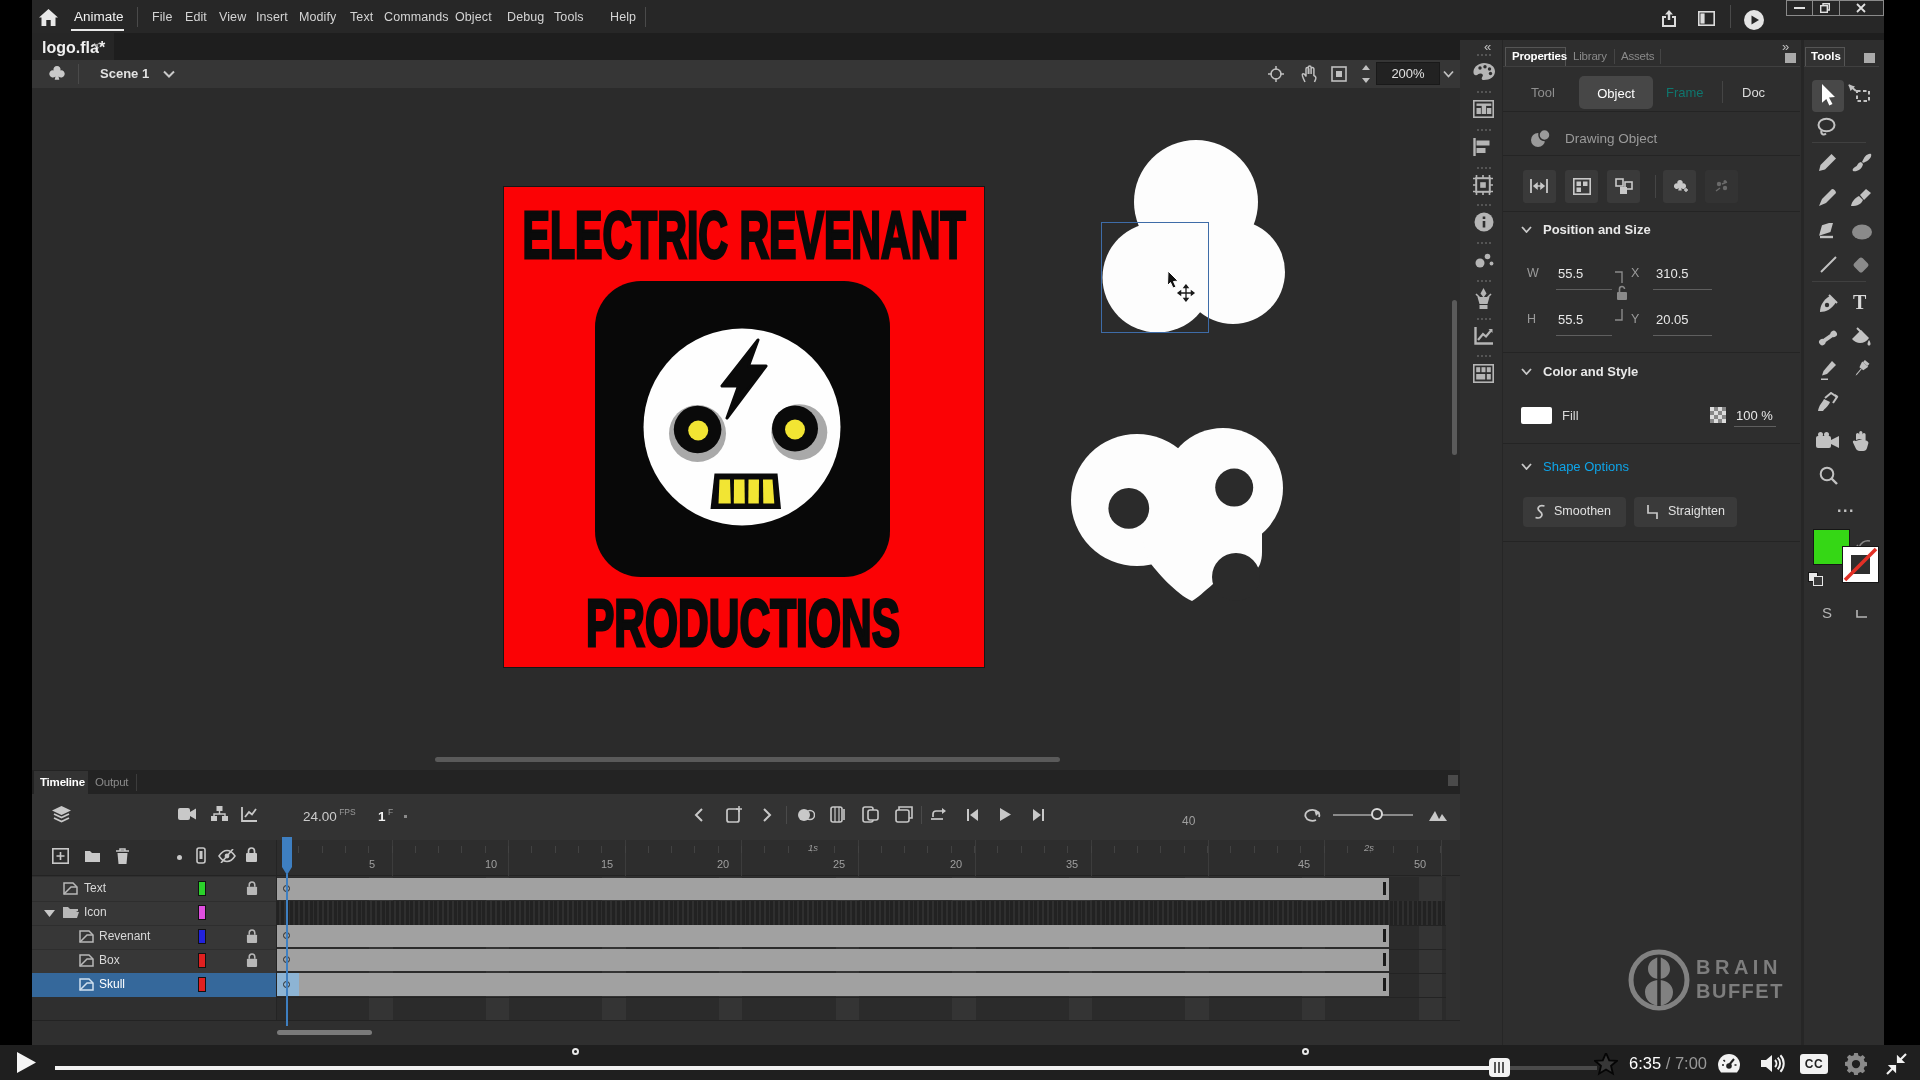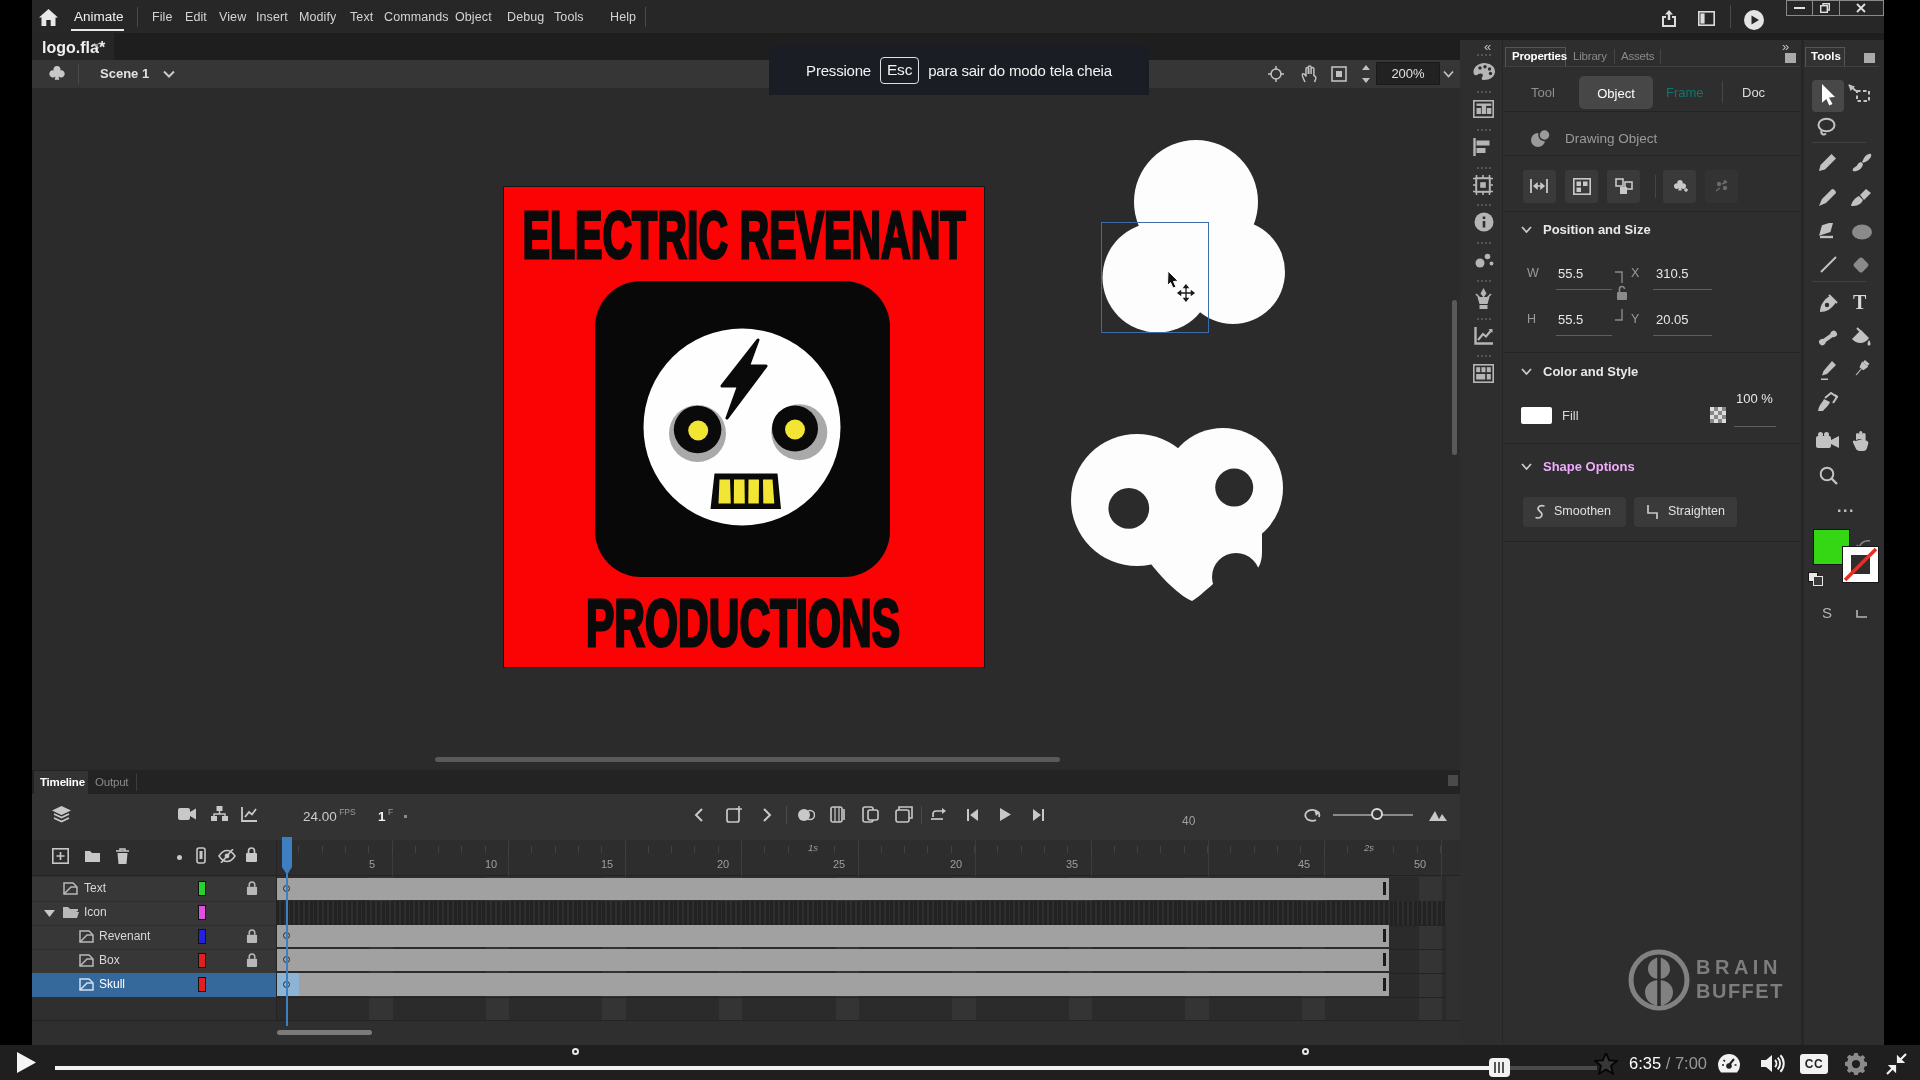--- a/index.html
+++ b/index.html
@@ -306,28 +306,28 @@
       <rect x="0" y="0" width="16" height="16" fill="#888"></rect>
       <rect x="0" y="0" width="4" height="4" fill="#ddd"></rect>
       <rect x="8" y="0" width="4" height="4" fill="#ddd"></rect>
       <rect x="4" y="4" width="4" height="4" fill="#ddd"></rect>
       <rect x="12" y="4" width="4" height="4" fill="#ddd"></rect>
       <rect x="0" y="8" width="4" height="4" fill="#ddd"></rect>
       <rect x="8" y="8" width="4" height="4" fill="#ddd"></rect>
       <rect x="4" y="12" width="4" height="4" fill="#ddd"></rect>
       <rect x="12" y="12" width="4" height="4" fill="#ddd"></rect>
     </svg>
-<div class="abs" style="left:1736px;top:391px;color:#e8e8e8;font-size:13px;">100 %</div>
+<div class="abs" style="left:1736px;top:408px;color:#e8e8e8;font-size:13px;">100 %</div>
 <div class="abs" style="left:1734px;top:426px;width:42px;height:1px;background:#5f5f5f;"></div>
 <div class="abs" style="left:1503px;top:443px;width:297px;height:1px;background:#242424;"></div>
 
 <svg class="abs" style="left:1521px;top:463px;" width="11" height="7" viewBox="0 0 11 7">
       <path d="M1 1 L5.5 6 L10 1" fill="none" stroke="#c8c8c8" stroke-width="1.8"></path>
     </svg>
-<div class="abs" style="left:1543px;top:459px;color:#f0abfc;font-size:13px;font-weight:bold;">Shape Options</div>
+<div class="abs" style="left:1543px;top:459px;color:#0ea5e9;font-size:13px;font-weight:normal;">Shape Options</div>
 <div class="abs" style="left:1523px;top:497px;width:103px;height:30px;background:#3a3a3a;border-radius:4px;"></div>
 <svg class="abs" style="left:1534px;top:504px;" width="12" height="16" viewBox="0 0 12 16">
       <path d="M10.5 2 C4 0.5 2.5 5 6 7.5 C9.5 10 8 15.5 1.5 13.5" fill="none" stroke="#c8c8c8" stroke-width="1.7"></path>
     </svg>
 <div class="abs" style="left:1554px;top:504px;color:#e0e0e0;font-size:12.5px;">Smoothen</div>
 <div class="abs" style="left:1634px;top:497px;width:103px;height:30px;background:#3a3a3a;border-radius:4px;"></div>
 <svg class="abs" style="left:1646px;top:504px;" width="13" height="16" viewBox="0 0 13 16">
       <path d="M2 1 V9 H11 V15" fill="none" stroke="#c8c8c8" stroke-width="1.7"></path>
     </svg>
 <div class="abs" style="left:1668px;top:504px;color:#e0e0e0;font-size:12.5px;">Straighten</div>
@@ -723,15 +723,14 @@
         <path d="M21 1 L13.5 8.5" fill="none"></path>
         <path d="M13 4.5 V9 H17.5 Z"></path>
         <path d="M2 21 L9.5 13.5" fill="none"></path>
         <path d="M10 17.5 V13 H5.5 Z"></path>
       </g>
     </svg>
 
 <div class="abs" style="left:0;top:0;width:32px;height:1045px;background:#000;"></div>
 <div class="abs" style="left:1884px;top:0;width:36px;height:1045px;background:#000;"></div>
 
-<div class="abs" style="left:769px;top:45px;width:380px;height:50px;background:rgba(26,30,36,0.97);display:flex;align-items:center;justify-content:center;color:#f2f2f2;font-size:15px;letter-spacing:-0.2px;">Pressione&nbsp;<span style="border:1.5px solid #e0e0e0;border-radius:4px;padding:3.5px 6px;margin:0 5px;font-size:15.5px;">Esc</span>&nbsp;para sair do modo tela cheia</div>
 
 </div>
 
 </body></html>

